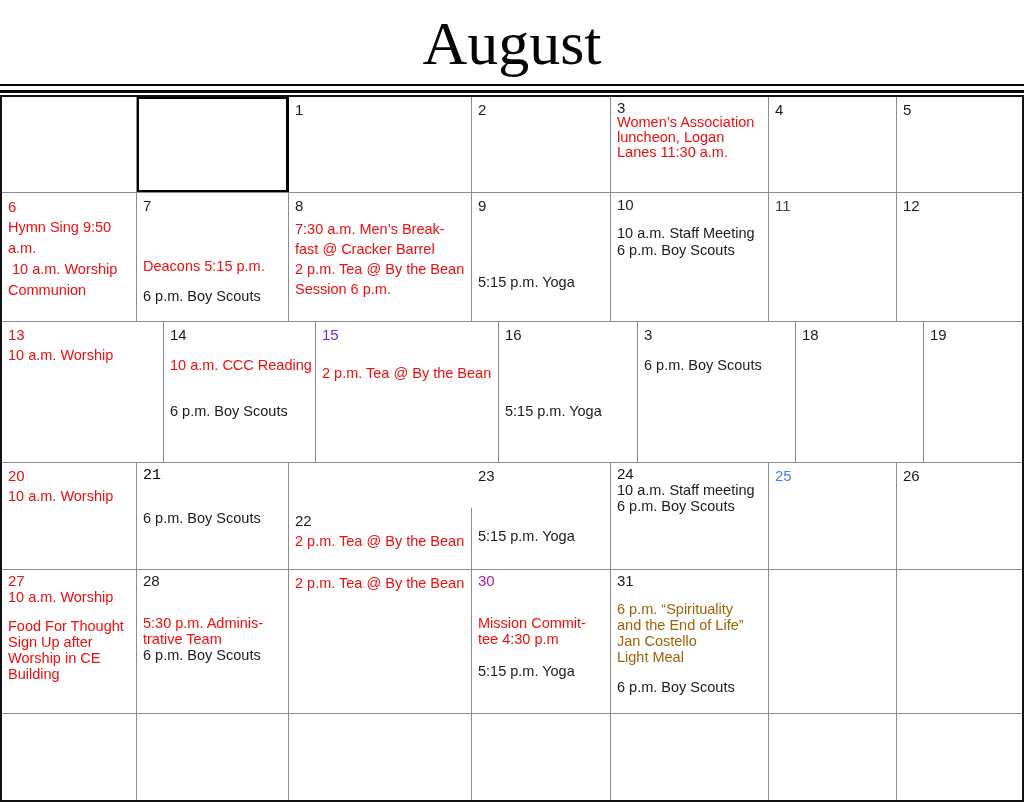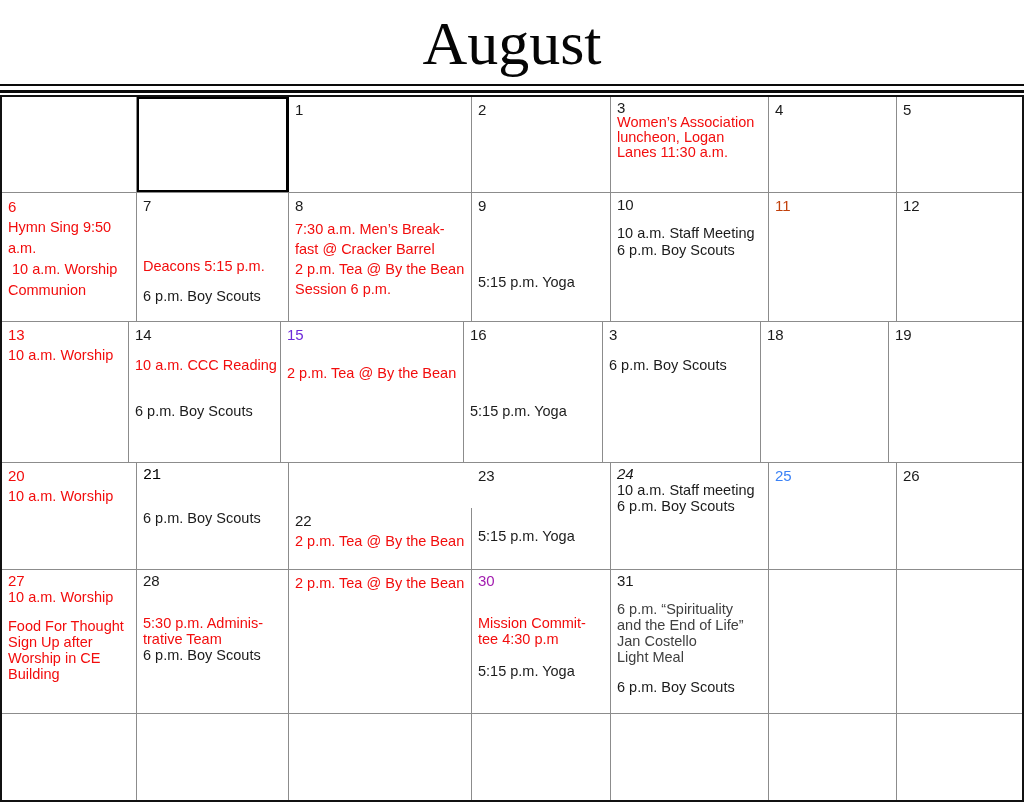--- a/index.html
+++ b/index.html
@@ -115,28 +115,28 @@
         <div class="cal-cell" style="width: 139px;">
           <div class="day-num" style="color: rgb(27, 27, 27);">9</div>
           <div class="event" style="color: rgb(27, 27, 27); margin-top: 56px;">5:15 p.m. Yoga</div>
         </div>
         <div class="cal-cell" style="width: 158px; line-height: 17px;">
           <div class="day-num" style="color: rgb(27, 27, 27);">10</div>
           <div class="event" style="color: rgb(27, 27, 27); margin-top: 12px;">10 a.m. Staff Meeting</div>
           <div class="event" style="color: rgb(27, 27, 27);">6 p.m. Boy Scouts</div>
         </div>
         <div class="cal-cell" style="width: 128px;">
-          <div class="day-num" style="color: #c2410c;">11</div>
+          <div class="day-num" style="color: #404040;">11</div>
         </div>
         <div class="cal-cell" style="width: 123px;">
           <div class="day-num" style="color: rgb(27, 27, 27);">12</div>
         </div>
       </div>
       <div class="cal-row" style="height: 141px;">
-        <div class="cal-cell" style="width: 127px;">
+        <div class="cal-cell" style="width: 162px;">
           <div class="day-num" style="color: rgb(242, 13, 13);">13</div>
           <div class="event" style="color: rgb(242, 13, 13);">10 a.m. Worship</div>
         </div>
         <div class="cal-cell" style="width: 152px;">
           <div class="day-num" style="color: rgb(27, 27, 27);">14</div>
           <div class="event" style="color: rgb(242, 13, 13); margin-top: 10px;">10 a.m. CCC Reading</div>
           <div class="event" style="color: rgb(27, 27, 27); margin-top: 26px;">6 p.m. Boy Scouts</div>
         </div>
         <div class="cal-cell" style="width: 183px;">
           <div class="day-num" style="color: #6d28d9;">15</div>
@@ -168,21 +168,21 @@
         </div>
         <div class="cal-cell" style="width: 183px; margin-top: 45px;">
           <div class="day-num" style="color: rgb(27, 27, 27);">22</div>
           <div class="event" style="color: rgb(242, 13, 13);">2 p.m. Tea @ By the Bean</div>
         </div>
         <div class="cal-cell" style="width: 139px;">
           <div class="day-num" style="color: rgb(27, 27, 27);">23</div>
           <div class="event" style="color: rgb(27, 27, 27); margin-top: 40px;">5:15 p.m. Yoga</div>
         </div>
         <div class="cal-cell" style="width: 158px; line-height: 16px;">
-          <div class="day-num" style="color: rgb(27, 27, 27); font-style: italic;">24</div>
+          <div class="day-num" style="color: rgb(27, 27, 27);">24</div>
           <div class="event" style="color: rgb(27, 27, 27);">10 a.m. Staff meeting</div>
           <div class="event" style="color: rgb(27, 27, 27);">6 p.m. Boy Scouts</div>
         </div>
         <div class="cal-cell" style="width: 128px;">
           <div class="day-num" style="color: #3b82f6;">25</div>
         </div>
         <div class="cal-cell" style="width: 123px;">
           <div class="day-num" style="color: rgb(27, 27, 27);">26</div>
         </div>
       </div>
@@ -205,21 +205,21 @@
           <div class="event" style="color: rgb(242, 13, 13);">2 p.m. Tea @ By the Bean</div>
         </div>
         <div class="cal-cell" style="width: 139px; line-height: 16px;">
           <div class="day-num" style="color: #a21caf;">30</div>
           <div class="event" style="color: rgb(242, 13, 13); margin-top: 26px;">Mission Commit-
 tee 4:30 p.m</div>
           <div class="event" style="color: rgb(27, 27, 27); margin-top: 16px;">5:15 p.m. Yoga</div>
         </div>
         <div class="cal-cell" style="width: 158px; line-height: 16px;">
           <div class="day-num" style="color: rgb(27, 27, 27);">31</div>
-          <div class="event" style="color: #404040; margin-top: 12px;">6 p.m. “Spirituality
+          <div class="event" style="color: #a16207; margin-top: 12px;">6 p.m. “Spirituality
 and the End of Life”
 Jan Costello
 Light Meal</div>
           <div class="event" style="color: rgb(27, 27, 27); margin-top: 14px;">6 p.m. Boy Scouts</div>
         </div>
         <div class="cal-cell" style="width: 128px;"></div>
         <div class="cal-cell" style="width: 123px;"></div>
       </div>
       <div class="cal-row" style="height: 86px;">
         <div class="cal-cell" style="width: 135px;"></div>

